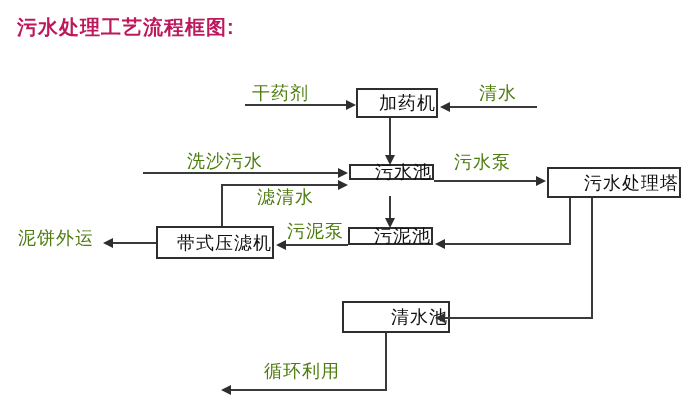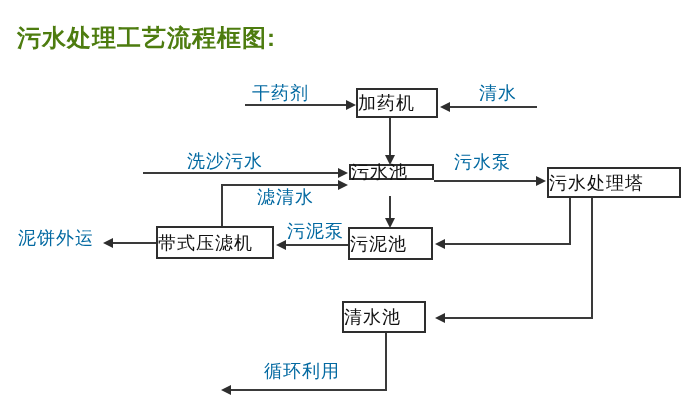--- a/index.html
+++ b/index.html
@@ -1,42 +1,42 @@
 <!DOCTYPE html>
 <html><head>
 <meta charset="utf-8">
 <style>
   html,body{margin:0;padding:0;background:#fff;}
   .canvas{
     position:relative;width:700px;height:420px;background:#ffffff;
     font-family:"Liberation Sans","DejaVu Sans",sans-serif;color:#111;overflow:hidden;
   }
   .title{
-    position:absolute;left:17px;top:14px;font-size:24px;font-weight:bold;
-    color:#4d7c0f;letter-spacing:1px;white-space:nowrap;margin-top:8px;
+    position:absolute;left:17px;top:14px;font-size:20px;font-weight:bold;
+    color:#be185d;letter-spacing:1px;white-space:nowrap;
   }
   .node{
     position:absolute;box-sizing:border-box;border:2px solid #2e2e2e;background:#fff;
-    display:flex;align-items:center;justify-content:flex-start;
+    display:flex;align-items:center;justify-content:flex-end;
     font-size:18px;line-height:1;white-space:nowrap;letter-spacing:1px;
   }
   .line{position:absolute;background:#3a3a3a;}
-  .elabel{position:absolute;font-size:18px;line-height:1;white-space:nowrap;letter-spacing:1px;color:#0369a1;}
+  .elabel{position:absolute;font-size:18px;line-height:1;white-space:nowrap;letter-spacing:1px;color:#4d7c0f;}
   .arr{position:absolute;width:0;height:0;}
   .arr.r{border-top:5px solid transparent;border-bottom:5px solid transparent;border-left:10px solid #2e2e2e;}
   .arr.l{border-top:5px solid transparent;border-bottom:5px solid transparent;border-right:10px solid #2e2e2e;}
   .arr.d{border-left:5px solid transparent;border-right:5px solid transparent;border-top:10px solid #2e2e2e;}
 
   
   #n-dosing{left:356px;top:88px;width:82px;height:30px;}
   #n-sewage{left:349px;top:164px;width:85px;height:16px;}
   #n-tower{left:547px;top:167px;width:134px;height:31px;}
-  #n-sludge{left:348px;top:227px;width:85px;height:33px;}
+  #n-sludge{left:348px;top:227px;width:85px;height:18px;}
   #n-belt{left:156px;top:226px;width:118px;height:33px;}
-  #n-clear{left:342px;top:301px;width:84px;height:32px;}
+  #n-clear{left:342px;top:301px;width:108px;height:32px;}
 
   
   #e0-line{left:245px;top:104px;width:101px;height:2px;}
   #e0-arr{left:346px;top:100px;}
   #e1-line{left:449px;top:106px;width:88px;height:2px;}
   #e1-arr{left:440px;top:102px;}
   #e2-line{left:389px;top:118px;width:2px;height:38px;}
   #e2-arr{left:385px;top:155px;}
   #e3-line{left:143px;top:172px;width:196px;height:2px;}
   #e3-arr{left:338px;top:168px;}

